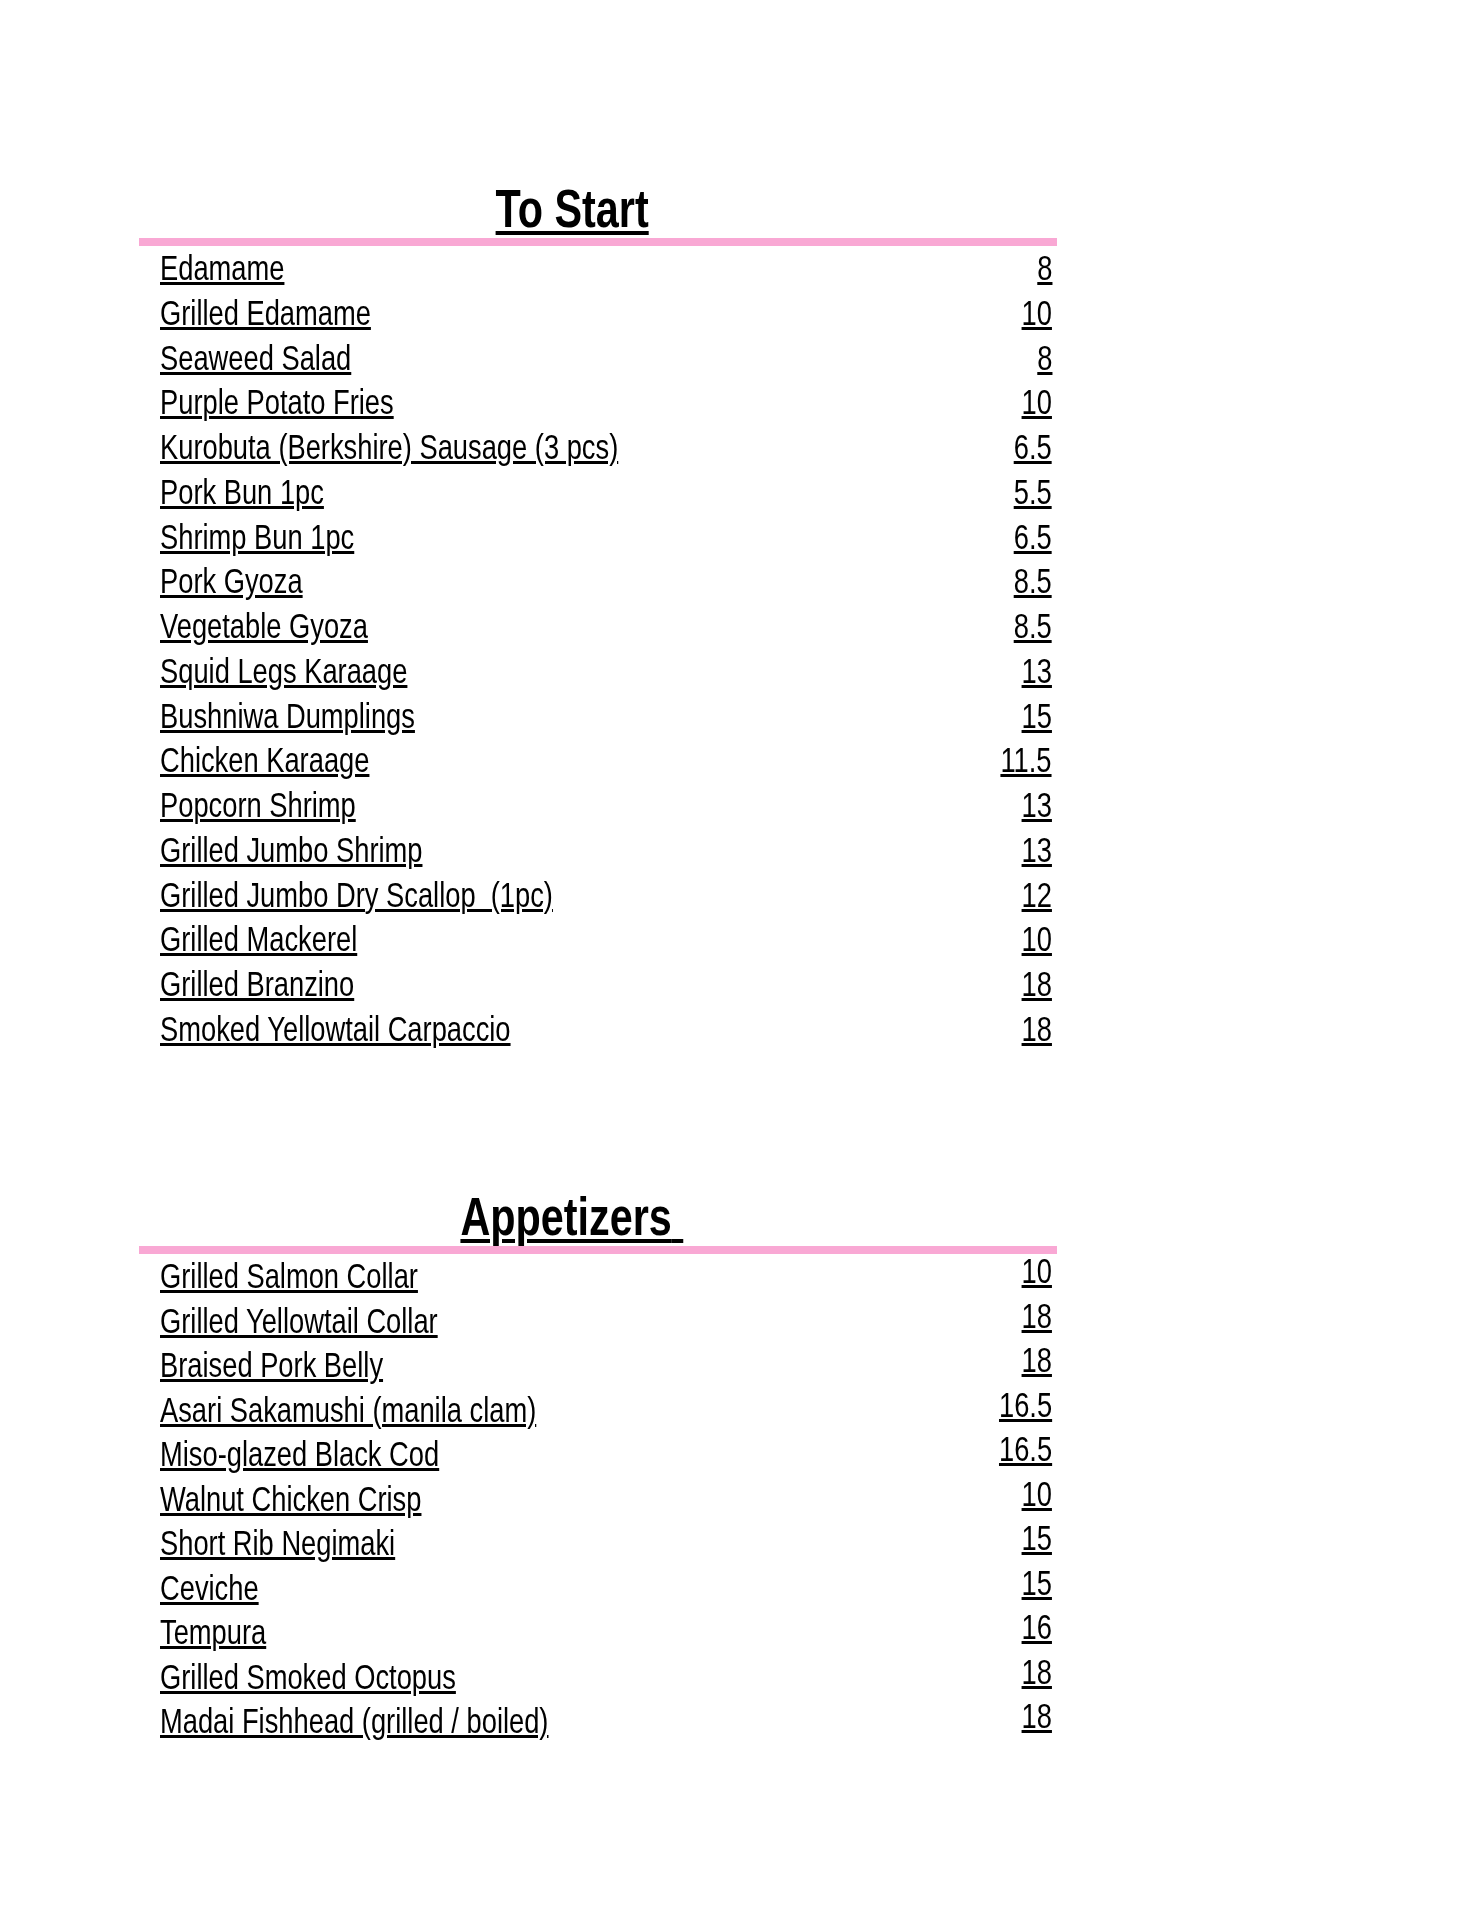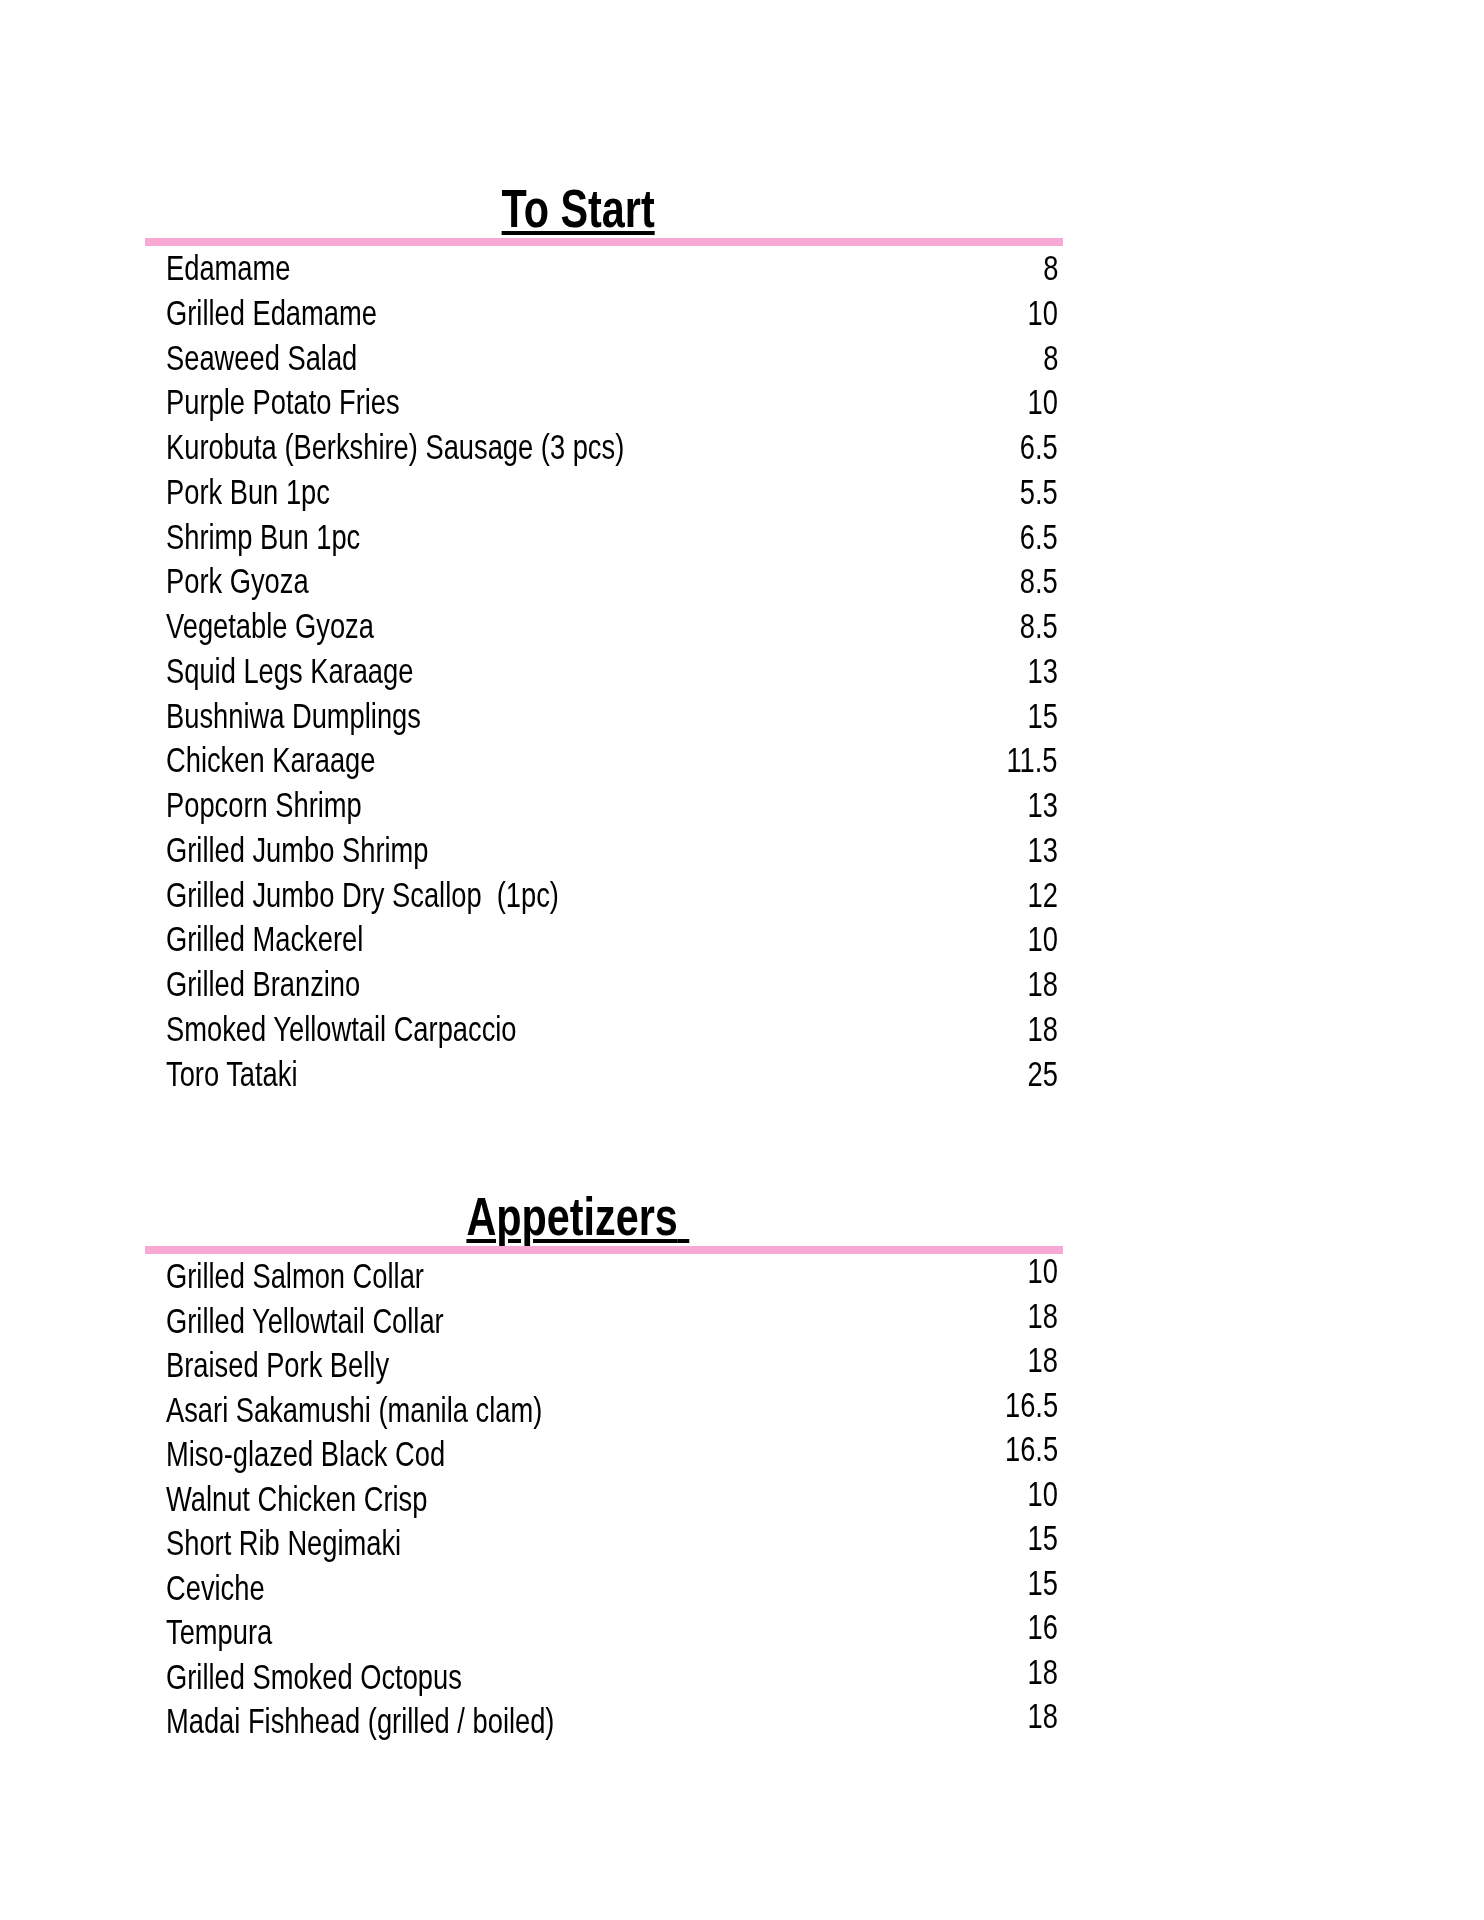--- a/index.html
+++ b/index.html
@@ -12,22 +12,23 @@
     position: relative;
     overflow: hidden;
   }
   .page {
     position: absolute;
     inset: 0;
     background: #ffffff;
   }
   .menu-section {
     position: absolute;
-    left: 145px;
+    left: 139px;
     width: 918px;
+    text-decoration: underline;
   }
   #sec0 { top: 182px; }
   #sec1 { top: 1190px; }
   .section-title {
     margin: 0;
     height: 54px;
     line-height: 54px;
     font-size: 53px;
     font-weight: bold;
     text-align: center;
@@ -156,24 +157,20 @@
   <div class="row">
     <span class="item-name">Grilled Branzino</span>
     <span class="item-price">18</span>
   </div>
 
   <div class="row">
     <span class="item-name">Smoked Yellowtail Carpaccio</span>
     <span class="item-price">18</span>
   </div>
 
-  <div class="row">
-    <span class="item-name">Toro Tataki</span>
-    <span class="item-price">25</span>
-  </div>
 </div>
   </section>
 
   <section class="menu-section" id="sec1">
     <h2 class="section-title"><span class="title-text">Appetizers</span></h2>
     <div class="rows">
   <div class="row">
     <span class="item-name">Grilled Salmon Collar</span>
     <span class="item-price">10</span>
   </div>

